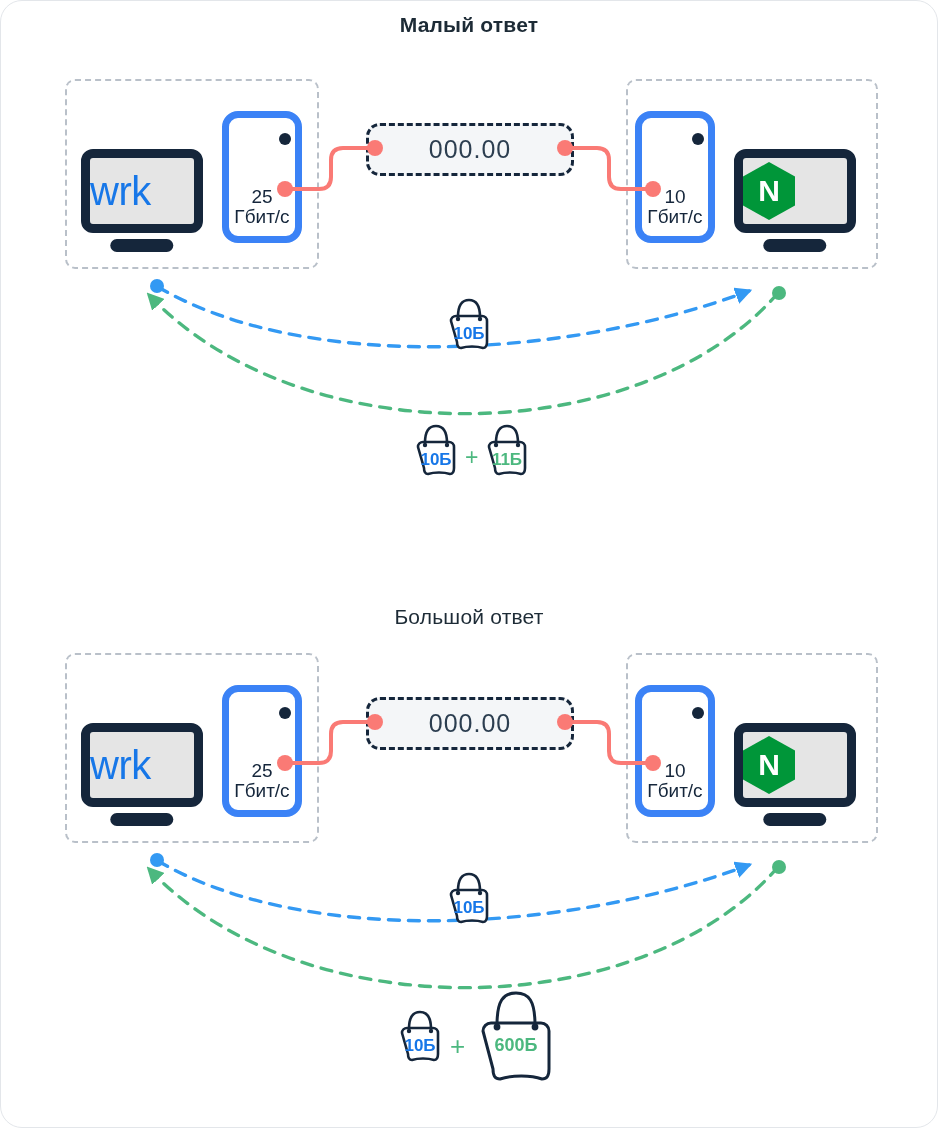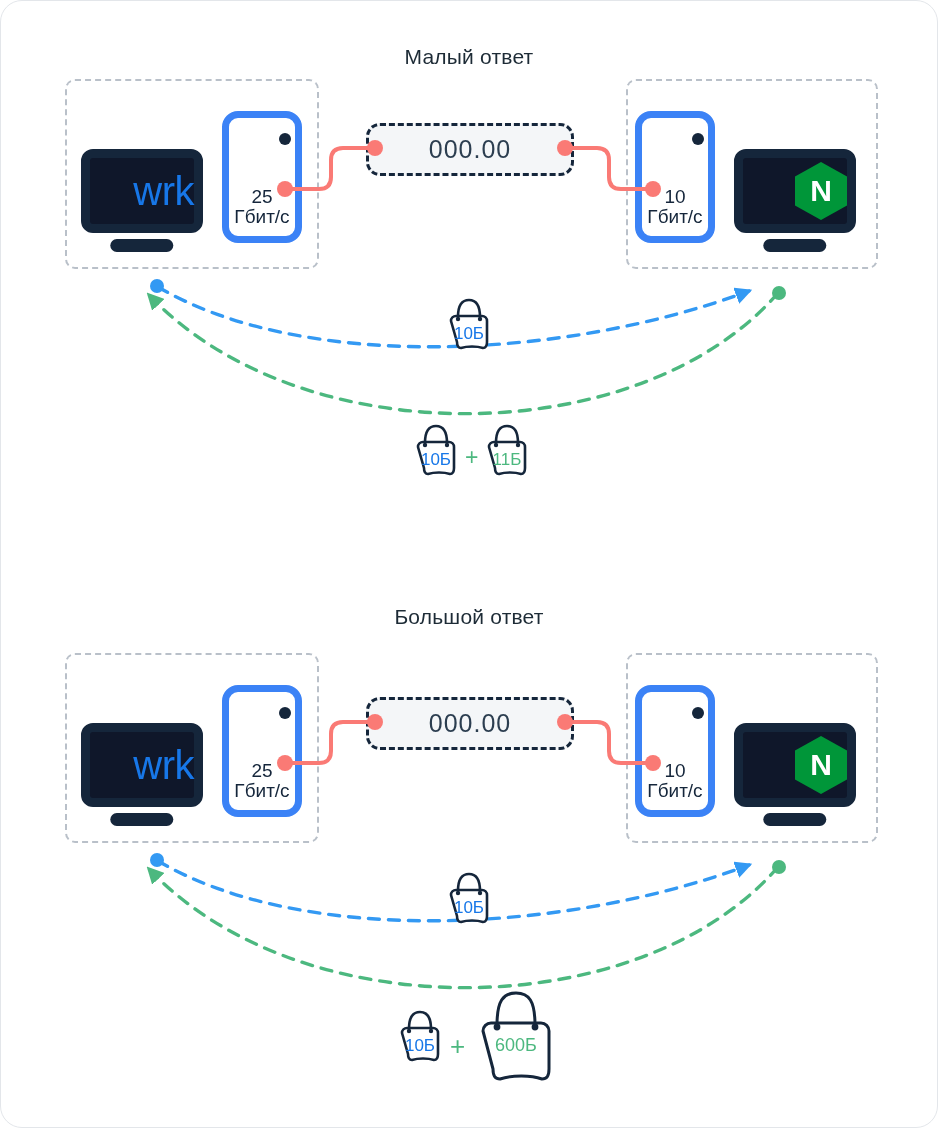--- a/index.html
+++ b/index.html
@@ -20,37 +20,37 @@
   svg.layer { position: absolute; left: 0; top: 0; width: 938px; height: 1128px; }
 
   .title {
     position: absolute;
     width: 100%;
     text-align: center;
     font-size: 21px;
     color: #1d2b36;
     letter-spacing: .2px;
   }
-  .title-1 { top: 44px; }
+  .title-1 { top: 12px; font-weight: bold; }
   .title-2 { top: 604px; }
 
   .group-box {
     position: absolute;
     border: 2px dashed #b9c0c9;
     border-radius: 10px;
   }
 
   
   .monitor { position: absolute; }
   .monitor .screen {
     border: 9px solid #15263b;
     border-radius: 12px;
-    background: #0f172a;
+    background: #e5e5e5;
     width: 100%; height: 100%;
-    display: flex; align-items: center; justify-content: flex-end;
+    display: flex; align-items: center; justify-content: flex-start;
   }
   .monitor .stand {
     position: absolute;
     left: 50%; transform: translateX(-50%);
     bottom: -19px;
     width: 52%; height: 13px;
     background: #15263b;
     border-radius: 7px;
   }
   .wrk-text {
@@ -103,21 +103,21 @@
     color: #2c3e50;
     font-size: 25px;
     letter-spacing: 1px;
   }
 
   
   .bag { position: absolute; }
   .bag .bag-label {
     position: absolute; left: 0; right: 0;
     text-align: center;
-    font-weight: 400;
+    font-weight: 700;
   }
   .plus {
     position: absolute;
     color: #4cb87f;
     font-size: 23px;
   }
   .plus.big { font-size: 26px; }
 </style>
 </head>
 <body>

